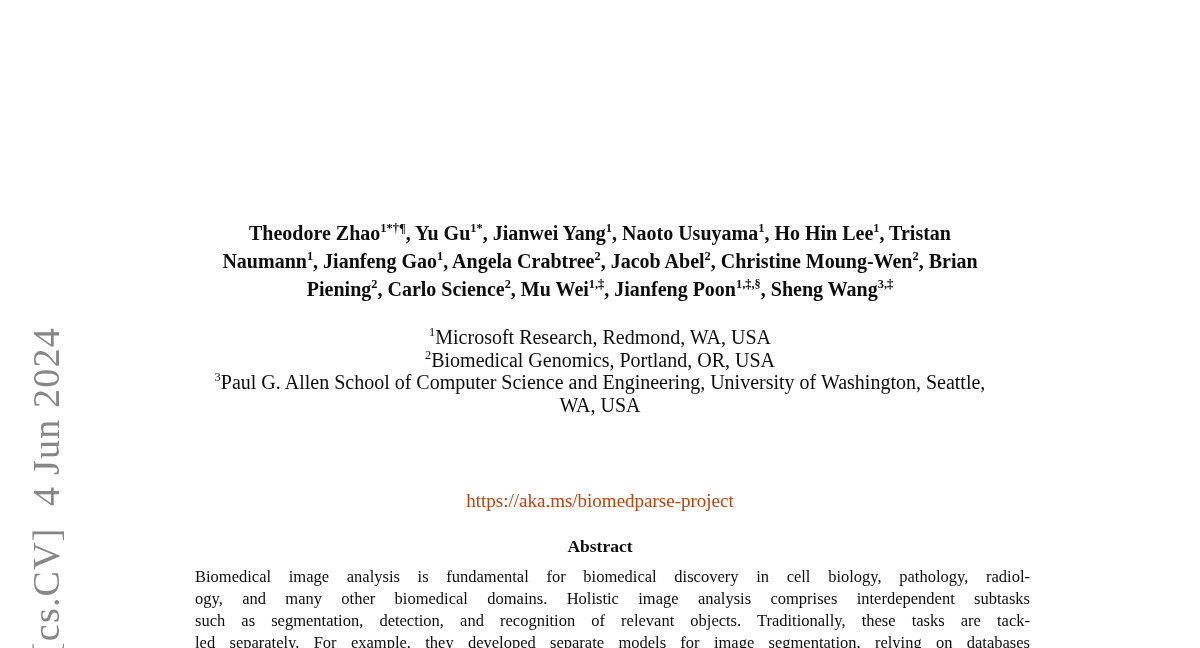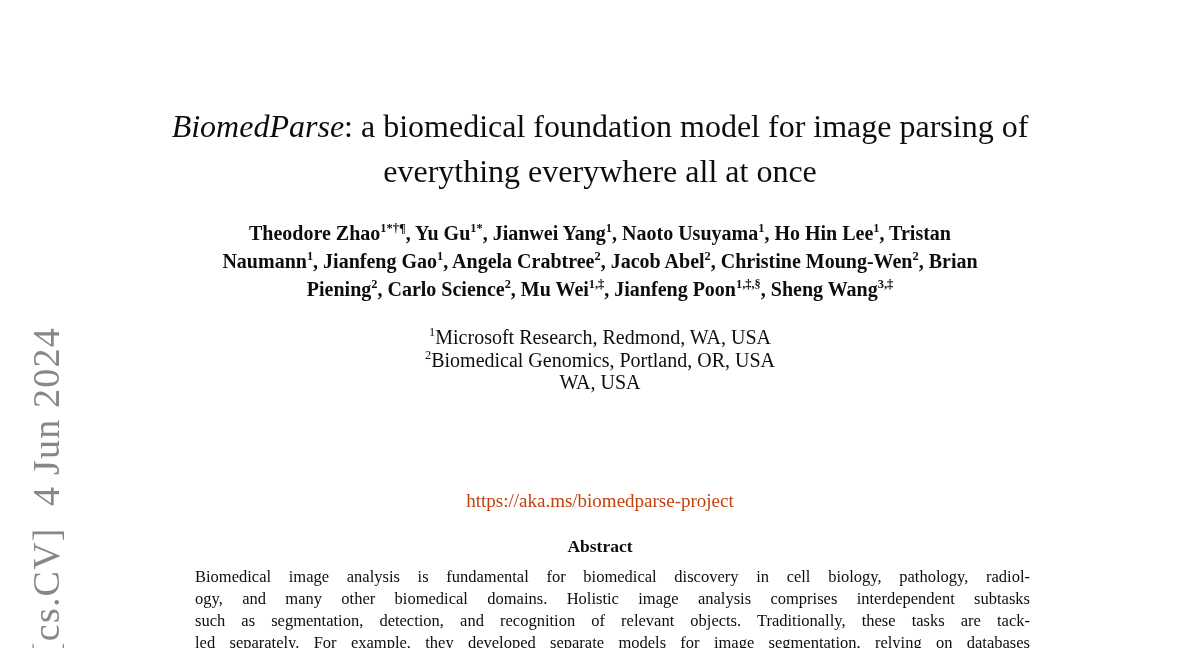--- a/index.html
+++ b/index.html
@@ -92,34 +92,31 @@
     line-height: 0;
   }
 </style>
 </head>
 <body>
 
 <div class="page">
 
   <div class="stamp" style="color: rgb(135, 135, 135);">[cs.CV]  4 Jun 2024</div>
 
-  <div class="title">
-    <div class="title-line"><i>BiomedParse</i><span>: a biomedical foundation model for image parsing of</span></div>
-    <div class="title-line"><span>everything everywhere all at once</span></div>
-  </div>
 
   <div class="authors">
     <div class="author-line"><span>Theodore Zhao</span><sup>1*†¶</sup><span>, Yu Gu</span><sup>1*</sup><span>, Jianwei Yang</span><sup>1</sup><span>, Naoto Usuyama</span><sup>1</sup><span>, Ho Hin Lee</span><sup>1</sup><span>, Tristan</span></div>
     <div class="author-line"><span>Naumann</span><sup>1</sup><span>, Jianfeng Gao</span><sup>1</sup><span>, Angela Crabtree</span><sup>2</sup><span>, Jacob Abel</span><sup>2</sup><span>, Christine Moung-Wen</span><sup>2</sup><span>, Brian</span></div>
     <div class="author-line"><span>Piening</span><sup>2</sup><span>, Carlo Science</span><sup>2</sup><span>, Mu Wei</span><sup>1,‡</sup><span>, Jianfeng Poon</span><sup>1,‡,§</sup><span>, Sheng Wang</span><sup>3,‡</sup></div>
   </div>
 
   <div class="affils">
     <div class="affil-line"><sup>1</sup><span>Microsoft Research, Redmond, WA, USA</span></div>
     <div class="affil-line"><sup>2</sup><span>Biomedical Genomics, Portland, OR, USA</span></div>
+    <div class="affil-line"><sup>3</sup><span>Paul G. Allen School of Computer Science and Engineering, University of Washington, Seattle,</span></div>
     <div class="affil-line"><span>WA, USA</span></div>
   </div>
 
   <div class="link-row">
     <a href="#" class="plink" style="color: #c2410c;">https://aka.ms/biomedparse-project</a>
   </div>
 
   <div class="abs-heading">Abstract</div>
 
   <div class="abstract">

